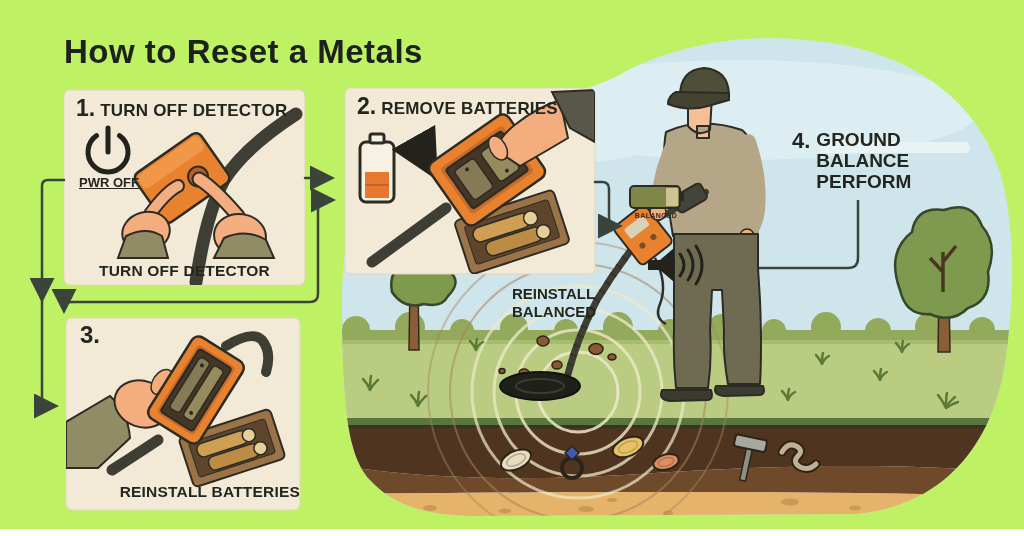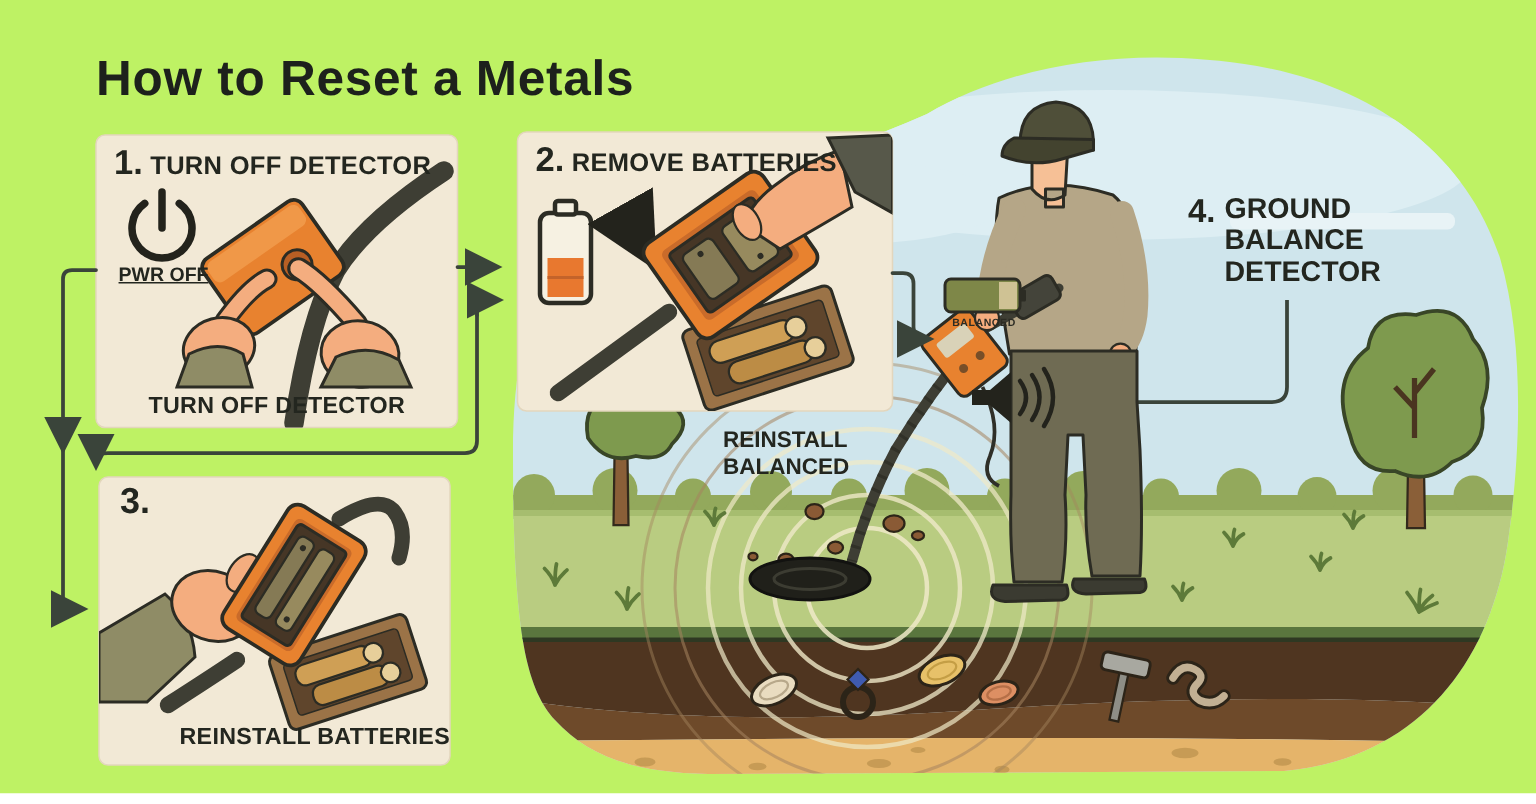--- a/index.html
+++ b/index.html
@@ -14,21 +14,21 @@
   .s1{left:76px;top:96px;}
   .s2{left:357px;top:94px;}
   .s3num{left:80px;top:322px;font-size:24px;}
   .cap{font-size:15.5px;text-align:center;letter-spacing:.2px;}
   .cap1{left:64px;top:262px;width:241px;}
   .cap3{left:66px;top:483px;width:234px;text-align:right;}
   .pwroff{left:70px;top:176px;width:78px;text-align:center;font-size:13px;text-decoration:underline;}
   .step4{left:792px;top:129px;display:flex;align-items:flex-start;gap:6px;}
   .step4 .num4{font-size:22px;}
   .step4 .lines{font-size:19px;line-height:21px;}
-  .reinstall{left:482px;top:285px;font-size:15px;line-height:18px;}
+  .reinstall{left:512px;top:285px;font-size:15px;line-height:18px;}
   .balanced{left:626px;top:212px;width:60px;text-align:center;font-size:7px;letter-spacing:.4px;color:#2c2c24;}
 </style>
 </head>
 <body>
 
 <div id="canvas">
 
 <svg id="art" width="1024" height="536" viewBox="0 0 1024 536">
   <defs>
     <marker id="arr" markerWidth="10" markerHeight="10" refX="8" refY="5" orient="auto">
@@ -339,21 +339,21 @@
   </div>
 
   <div class="txt s3num">3.</div>
   <div class="txt cap cap3">REINSTALL BATTERIES</div>
 
   <div class="txt step4">
     <span class="num4">4.</span>
     <span class="lines">
       <span>GROUND</span><br>
       <span>BALANCE</span><br>
-      <span>DETECTOR</span>
+      <span>PERFORM</span>
     </span>
   </div>
 
   <div class="txt reinstall">
     <span>REINSTALL</span><br>
     <span>BALANCED</span>
   </div>
 
   <div class="txt balanced">BALANCED</div>
 

